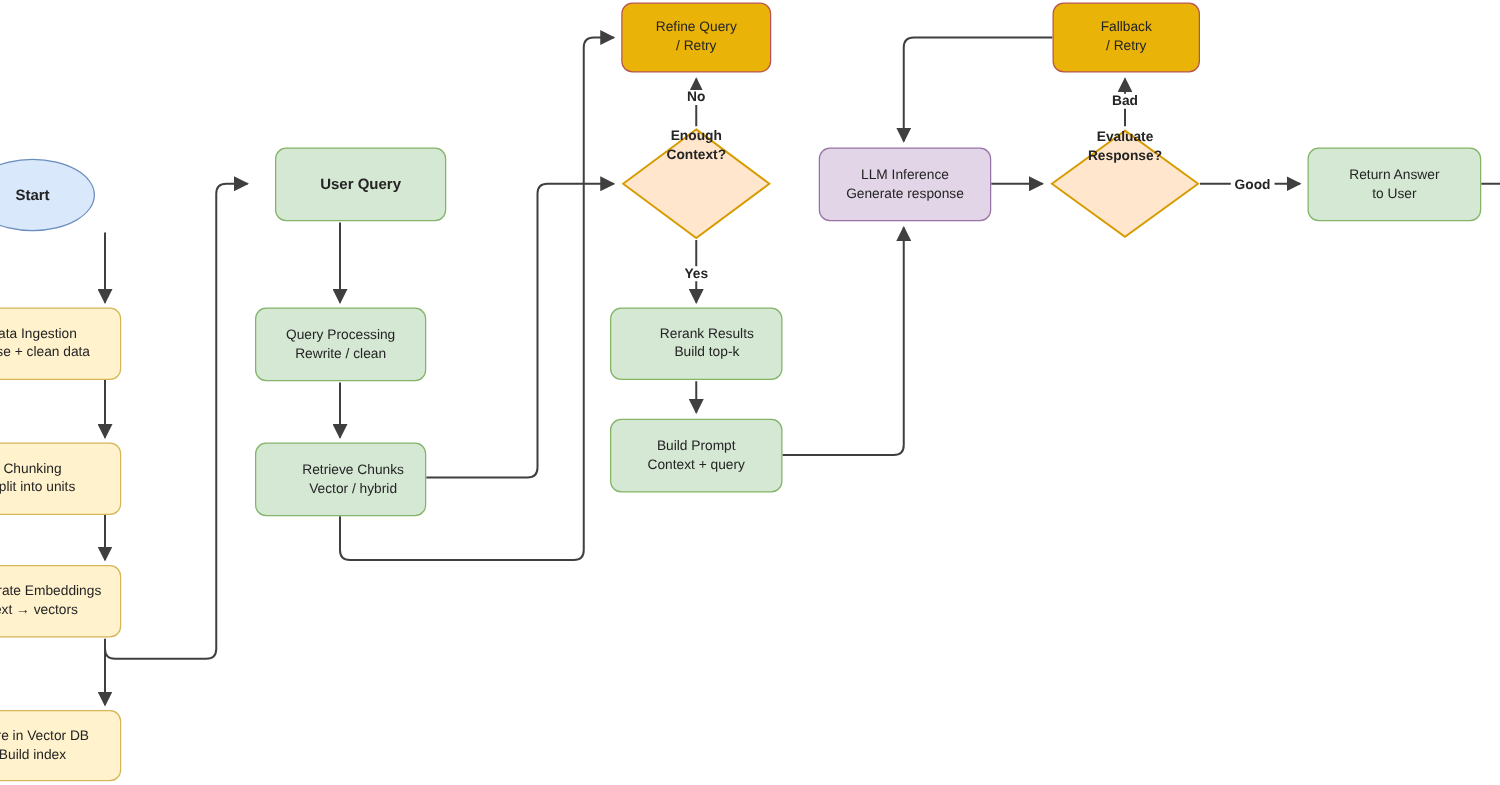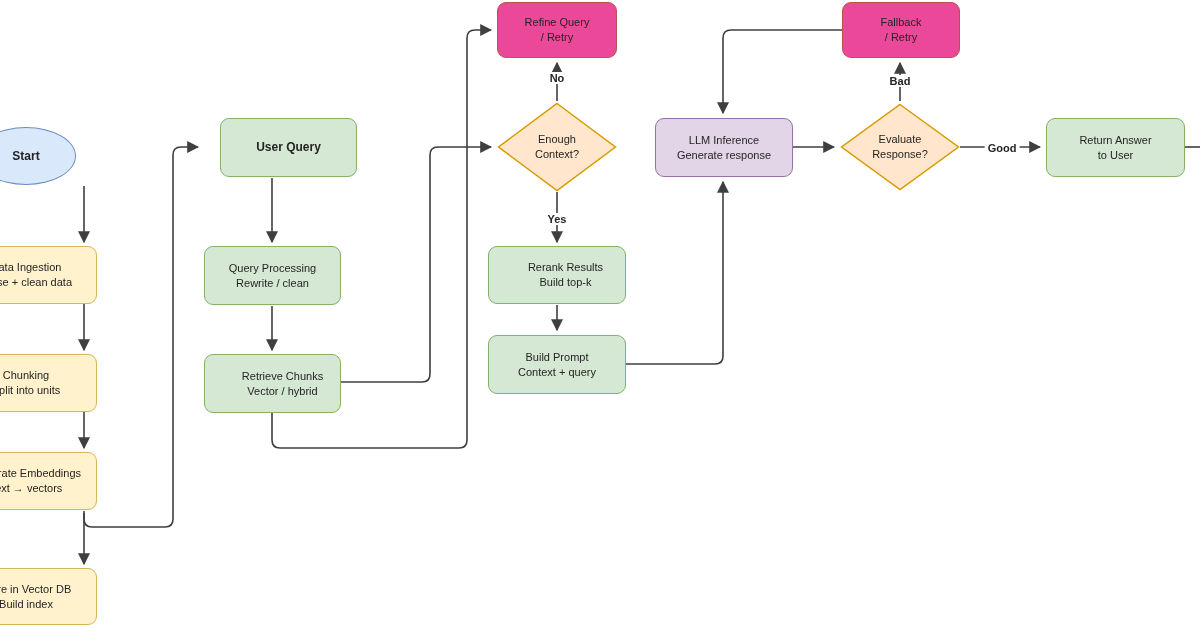--- a/index.html
+++ b/index.html
@@ -34,35 +34,35 @@
     justify-content: center;
     text-align: center;
     font-size: 11px;
     line-height: 15px;
   }
   .node span { display: block; white-space: nowrap; }
   .ellipse { border-radius: 50%; }
   .blue   { background: #dae8fc; border-color: #6c8ebf; }
   .yellow { background: #fff2cc; border-color: #d6b656; }
   .green  { background: #d5e8d4; border-color: #82b366; }
-  .red    { background: #ec4899; border-color: #b85450; }
+  .red    { background: #eab308; border-color: #b85450; }
   .purple { background: #e1d5e7; border-color: #9673a6; }
   .bold   { font-weight: 700; font-size: 12px; }
   .diamond { position: absolute; }
   .diamond svg { position: absolute; left: 0; top: 0; }
   .dlabel {
     position: absolute;
     left: 0; top: 0; right: 0; bottom: 0;
     display: flex;
     flex-direction: column;
     align-items: center;
-    justify-content: center;
     text-align: center;
     font-size: 11px;
     line-height: 15px;
+    font-weight: bold;
   }
   .dlabel span { display: block; white-space: nowrap; }
   .elabel {
     position: absolute;
     transform: translate(-50%, -50%);
     background: #ffffff;
     padding: 0 3px;
     font-size: 11px;
     font-weight: 700;
     white-space: nowrap;

